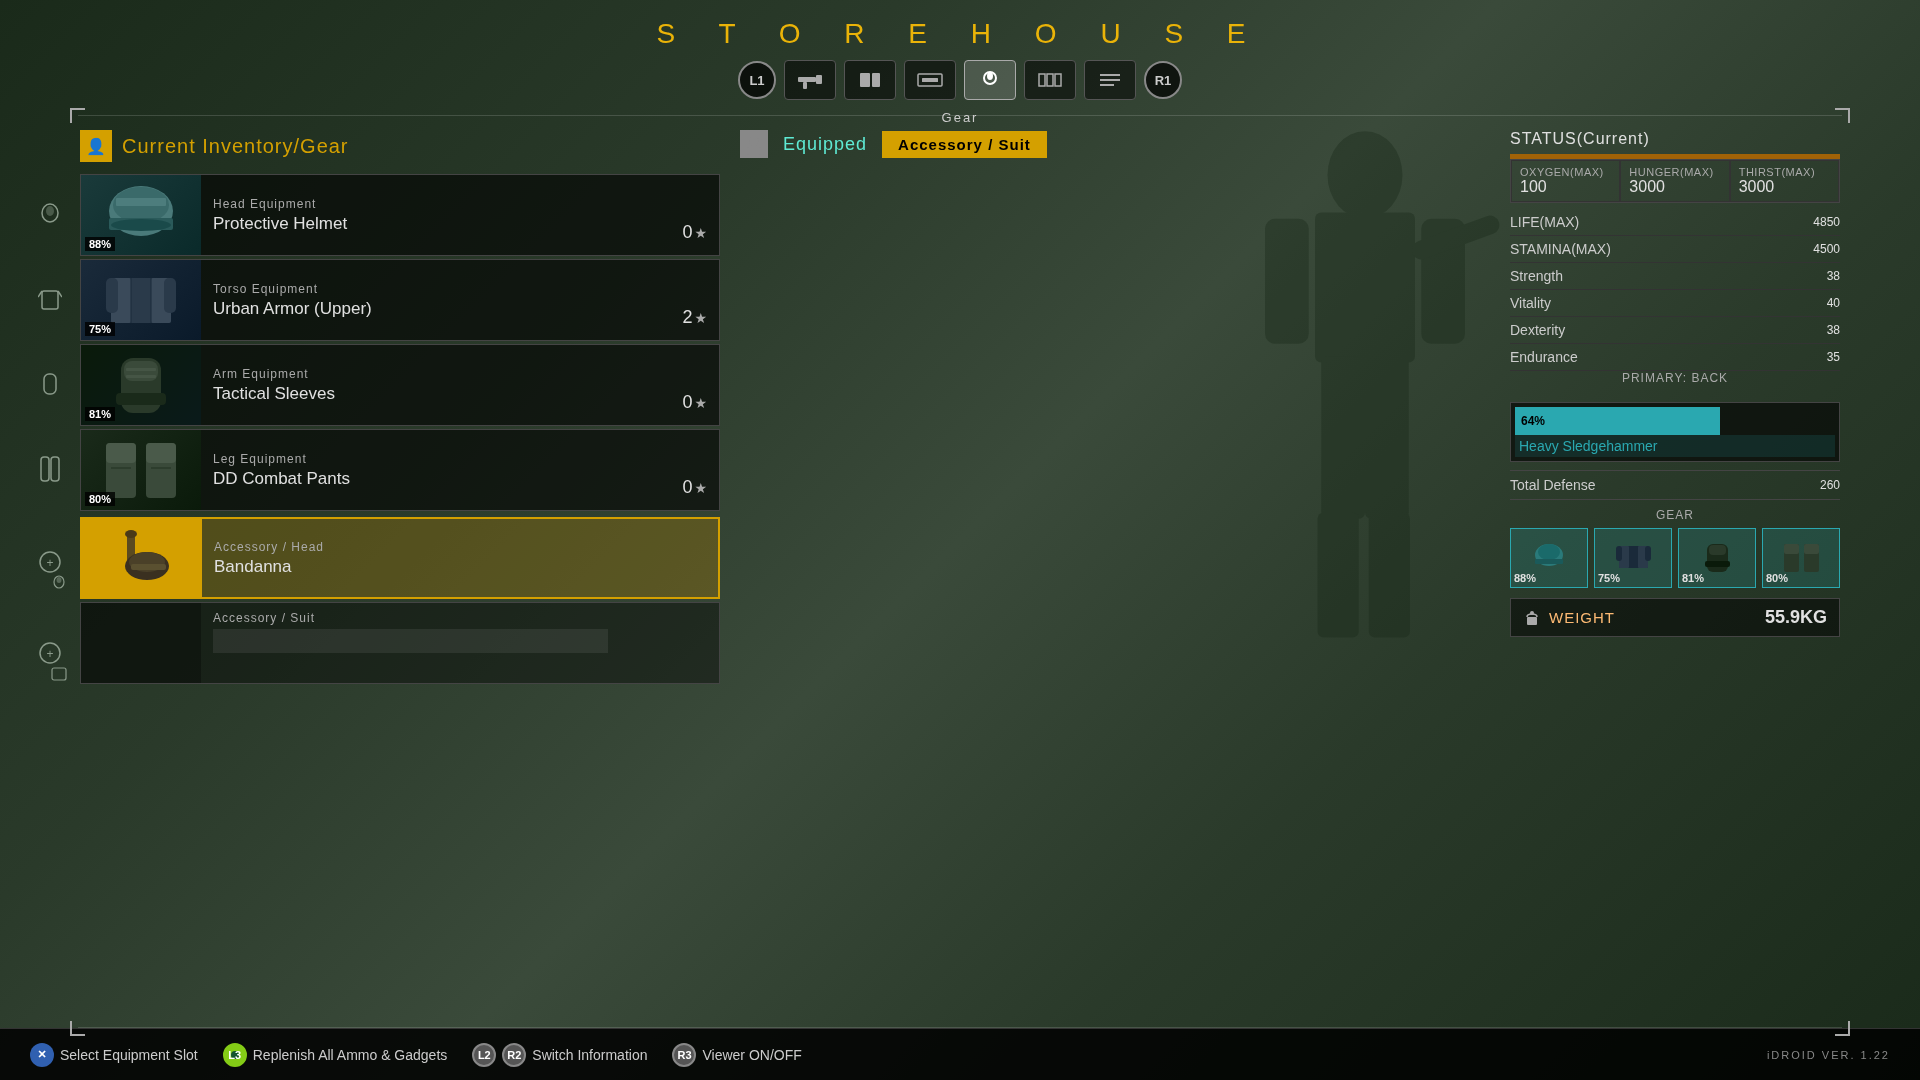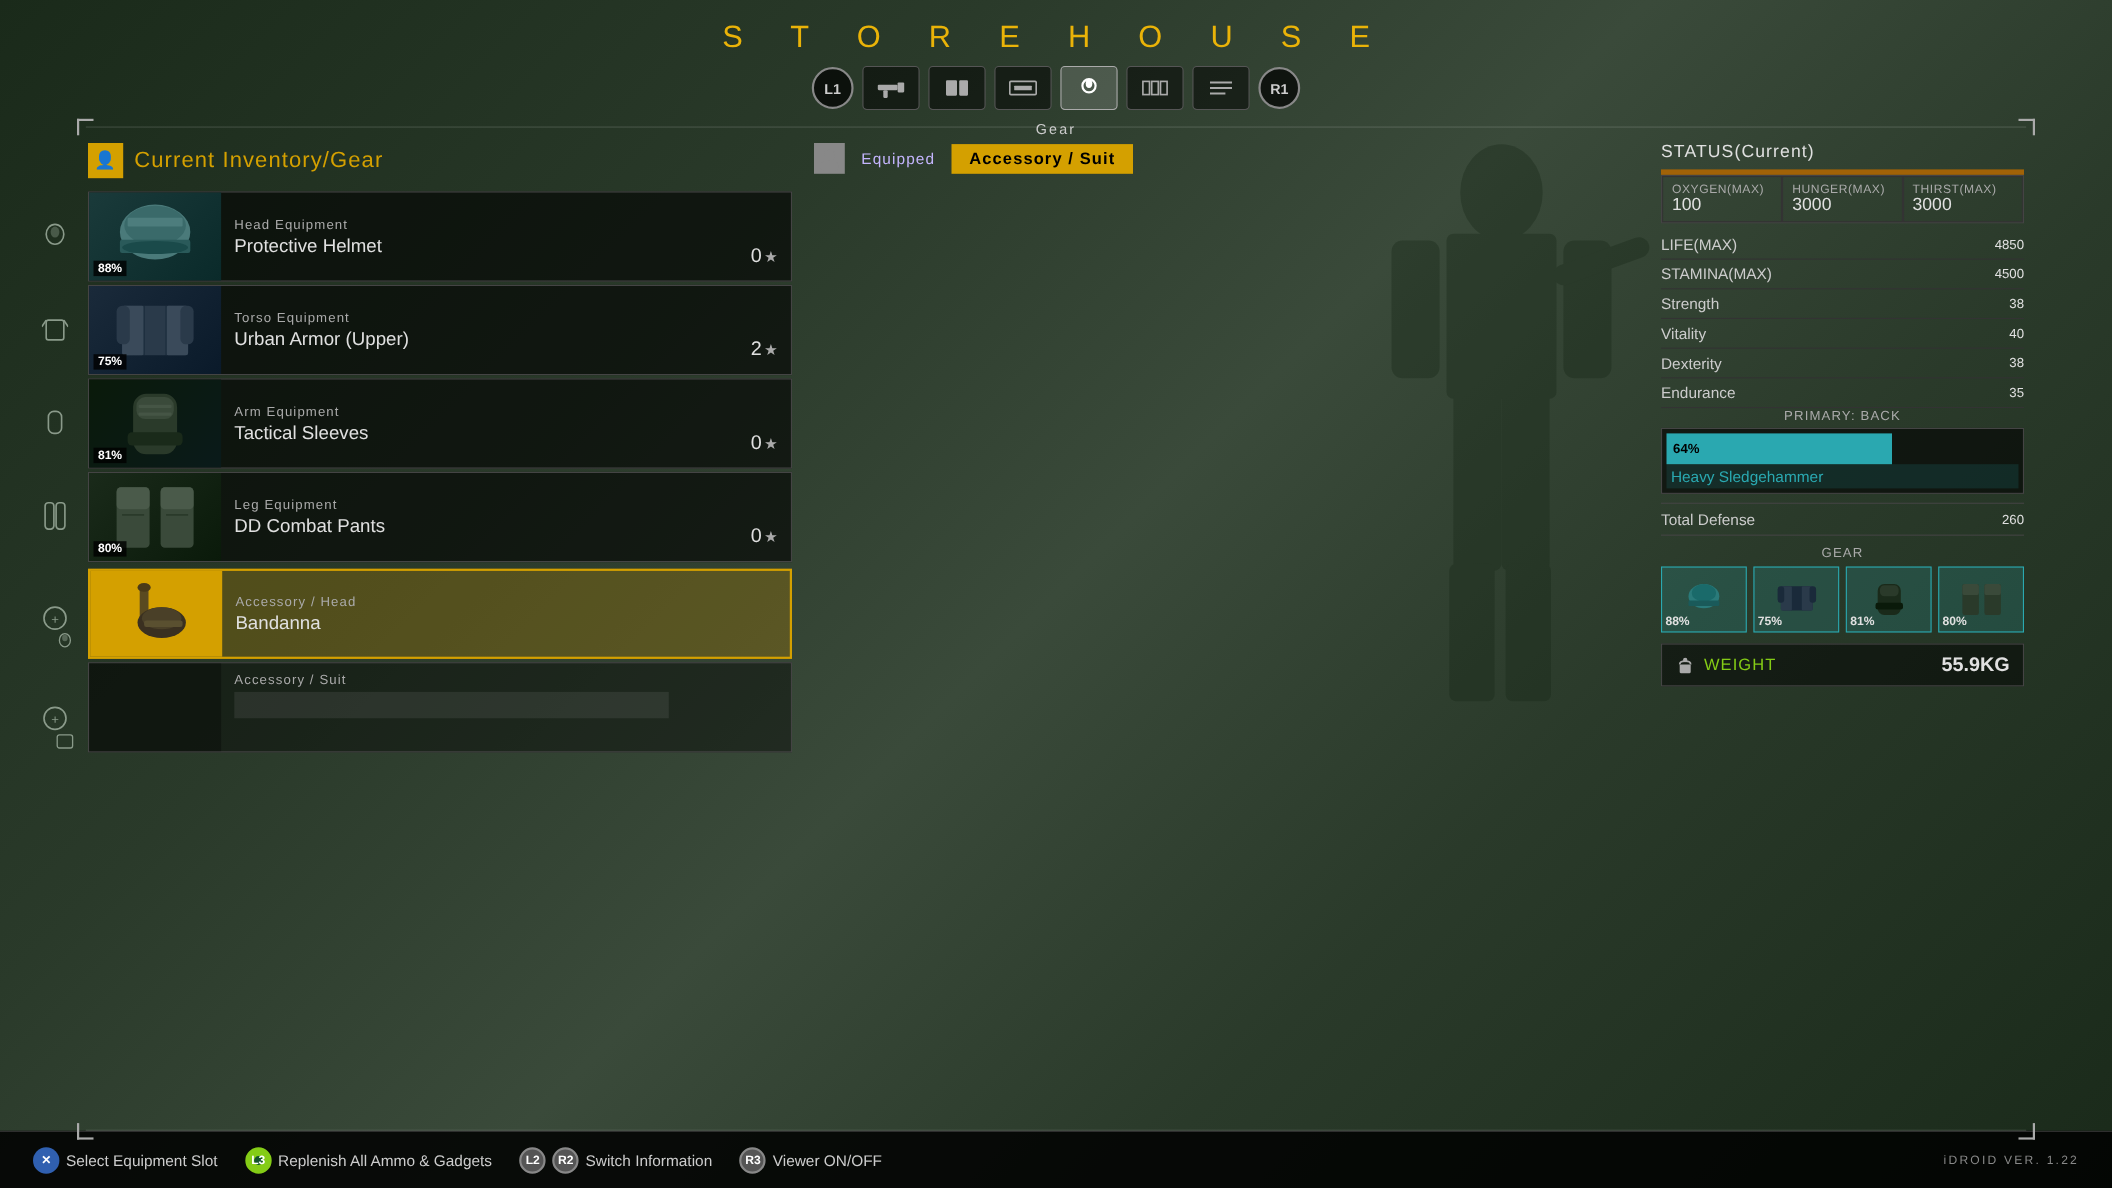--- a/index.html
+++ b/index.html
@@ -236,22 +236,22 @@
     .equipped-icon {
       width: 28px;
       height: 28px;
       background: #888;
       display: flex;
       align-items: center;
       justify-content: center;
     }
 
     .equipped-label {
-      font-size: 14px;
-      color: #c4b5fd;
+      font-size: 18px;
+      color: #5eead4;
       letter-spacing: 1px;
     }
 
     .equipped-badge {
       background: #d4a000;
       color: #000;
       padding: 5px 16px;
       font-size: 15px;
       font-weight: bold;
       letter-spacing: 1px;
@@ -335,21 +335,21 @@
       font-size: 16px;
       color: #e0e0e0;
       font-weight: bold;
     }
 
     .primary-back-header {
       text-align: center;
       font-size: 12px;
       color: #aaa;
       letter-spacing: 1px;
-      margin-bottom: 4px;
+      margin-bottom: 17px;
     }
 
     .weapon-bar-container {
       background: rgba(0,0,0,0.6);
       border: 1px solid #444;
       padding: 4px;
       margin-bottom: 8px;
     }
 
     .weapon-bar {
@@ -429,21 +429,21 @@
       border: 1px solid #444;
       padding: 8px 12px;
       background: rgba(0,0,0,0.5);
     }
 
     .weight-label {
       display: flex;
       align-items: center;
       gap: 8px;
       font-size: 15px;
-      color: #84cc16;
+      color: #fdba74;
       letter-spacing: 1px;
     }
 
     .weight-value {
       font-size: 18px;
       color: #e0e0e0;
       font-weight: bold;
     }
 
     

